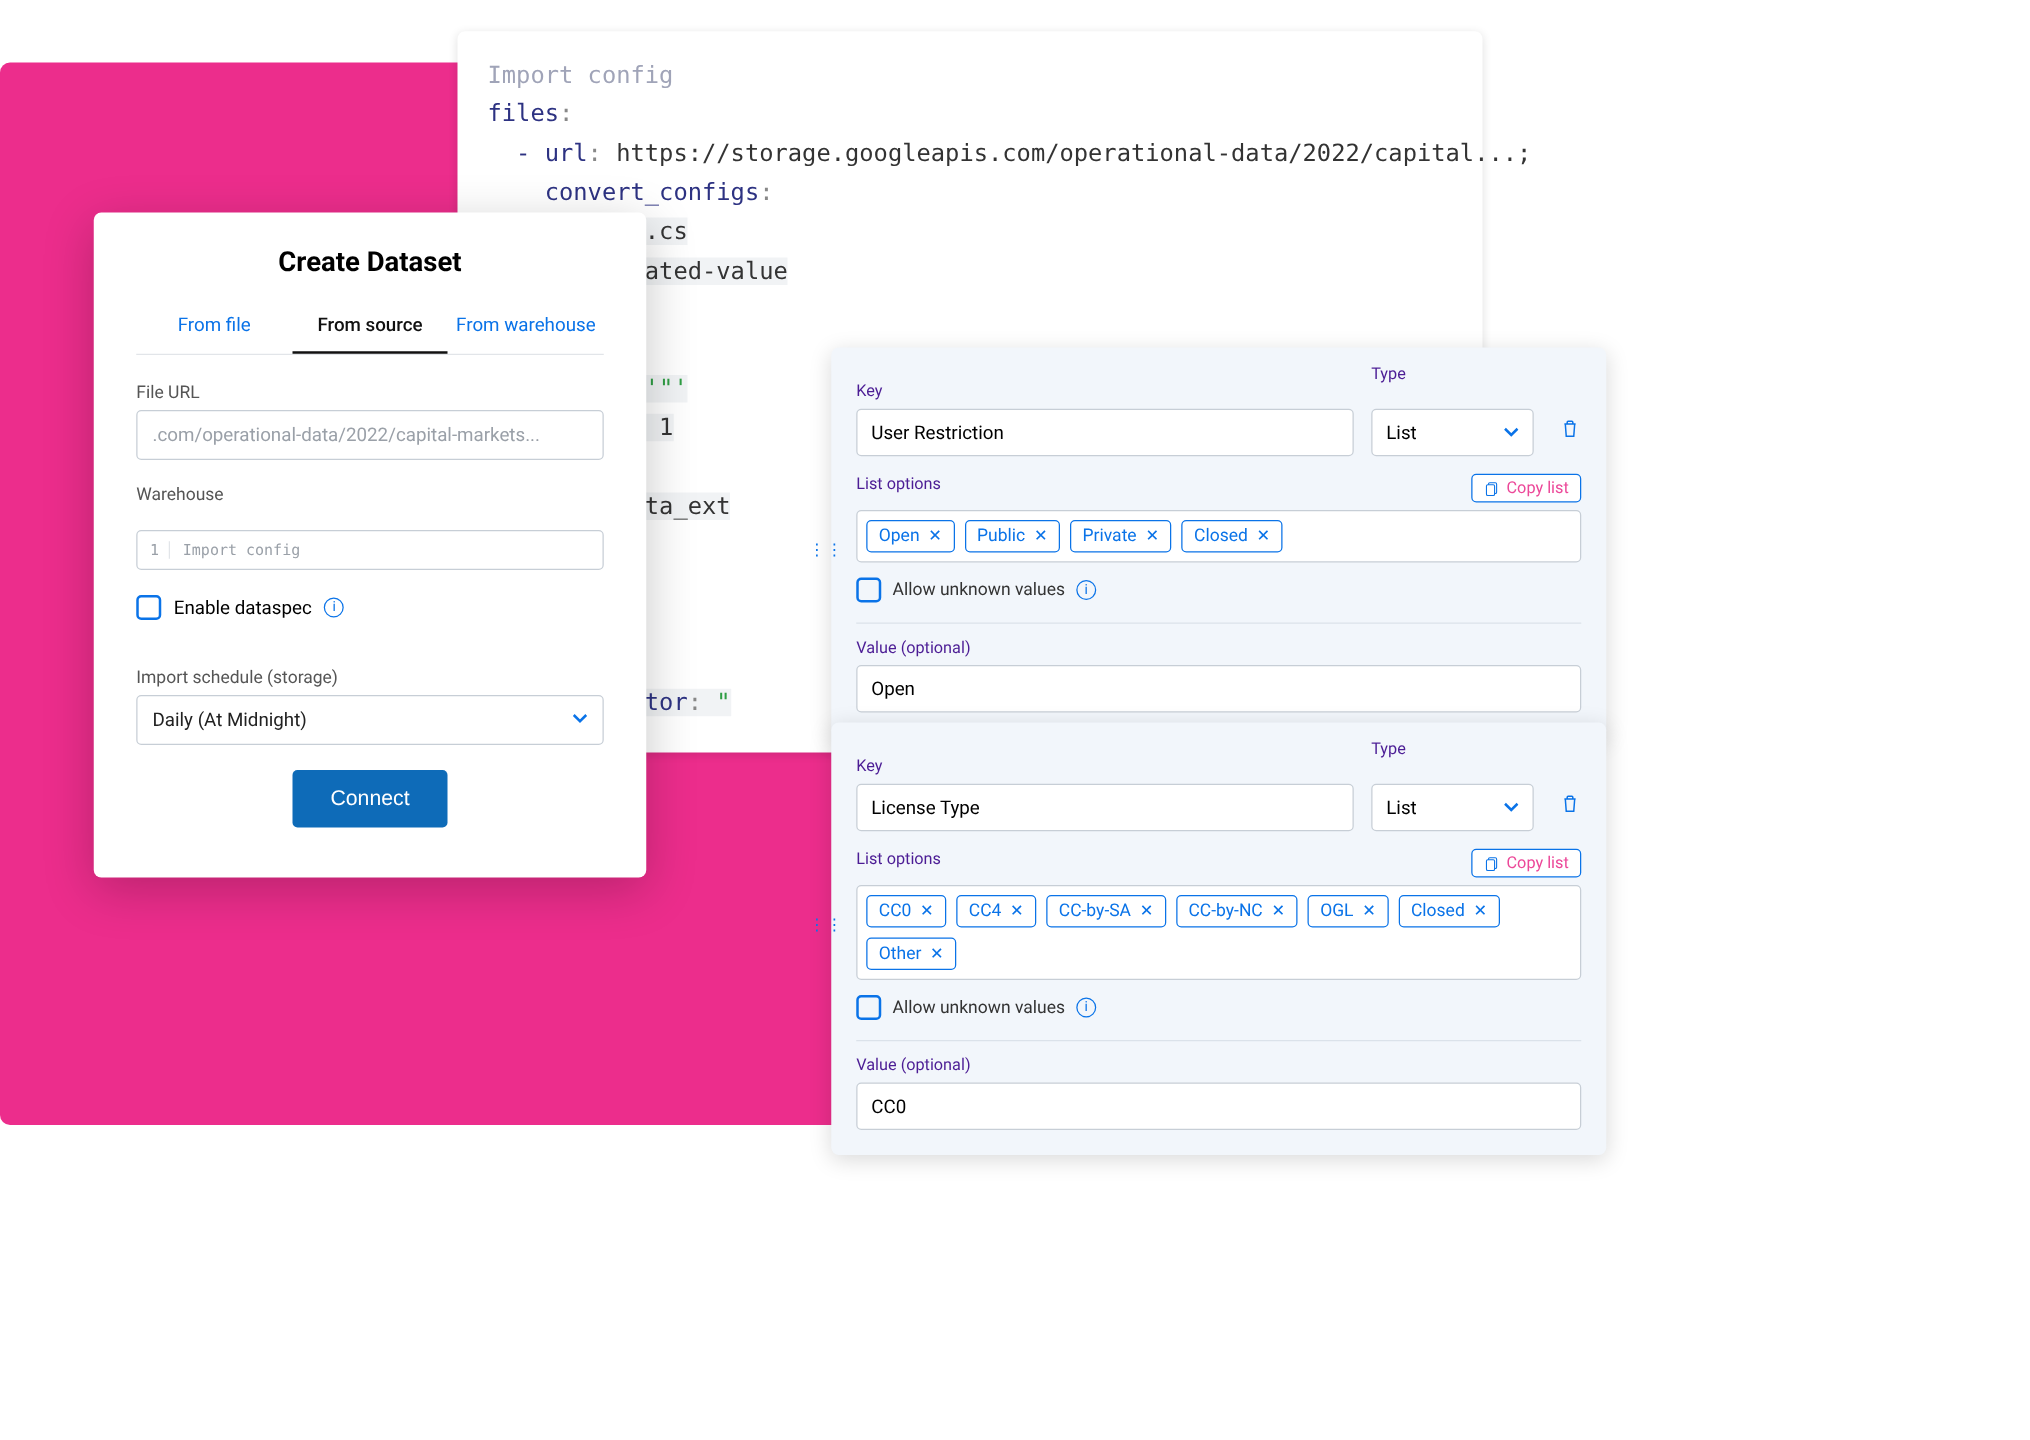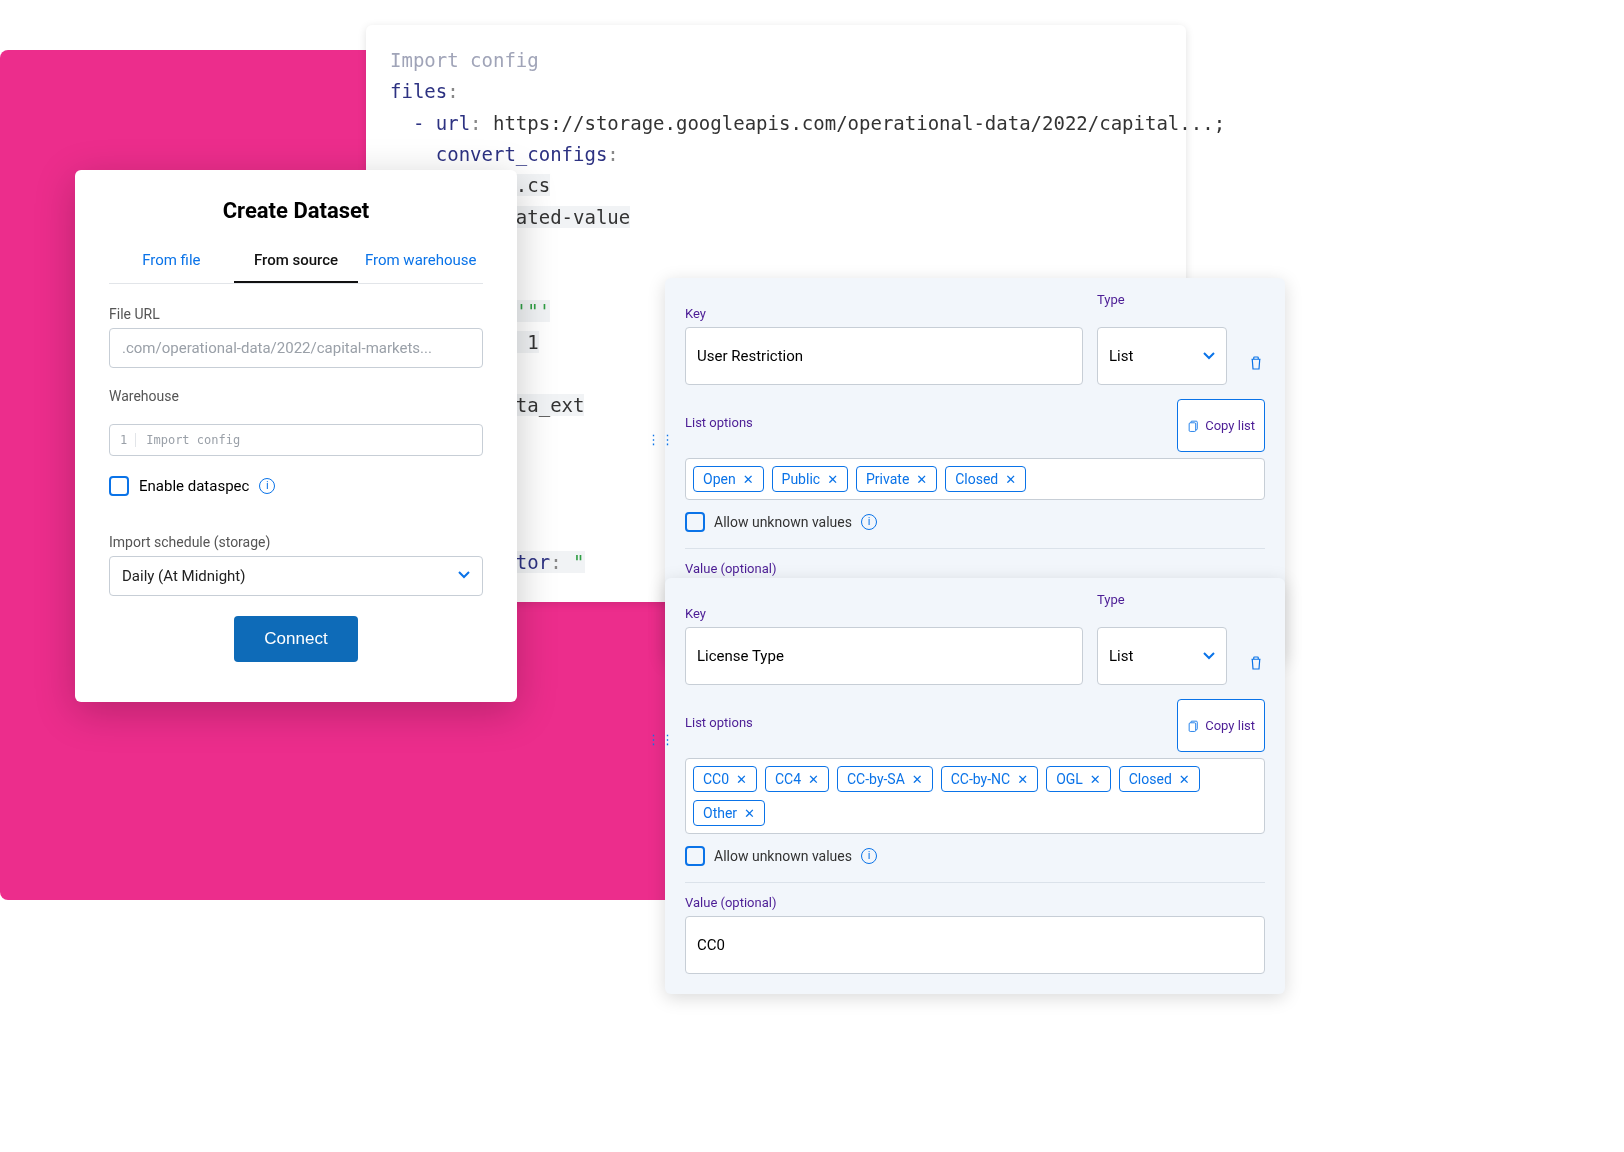--- a/index.html
+++ b/index.html
@@ -157,21 +157,21 @@
   .card2 { left: 665px; top: 578px; }
   .row-top { display: flex; gap: 14px; align-items: flex-end; }
   .col-key { flex: 1; }
   .col-type { width: 130px; }
   .meta-label { font-size: 13px; color: #4c1d95; margin-bottom: 6px; }
   .meta-input {
     width: 100%;
     background: #fff;
     border: 1px solid #c7ced6;
     border-radius: 4px;
-    padding: 19px 11px;
+    padding: 9px 11px;
     font-size: 15px;
   }
   .type-sel {
     display: flex; justify-content: space-between; align-items: center; margin-top: 20px;
   }
   .trash {
     color: #0a73e8;
     width: 18px;
     cursor: pointer;
     margin-left: 6px;
@@ -183,24 +183,24 @@
     justify-content: space-between;
     align-items: center;
     margin-top: 14px;
     gap: 32px;
   }
   .copy-chip {
     display: inline-flex;
     align-items: center;
     gap: 5px;
     border: 1px solid #0a73e8;
-    color: #4c1d95;
-    background: #fff;
-    border-radius: 4px;
-    padding: 18px 9px;
+    color: #ec4899;
+    background: #fff;
+    border-radius: 4px;
+    padding: 3px 9px;
     font-size: 13px;
     cursor: pointer;
   }
   .chips-box {
     background: #fff;
     border: 1px solid #c7ced6;
     border-radius: 4px;
     padding: 7px;
     display: flex;
     flex-wrap: wrap;

